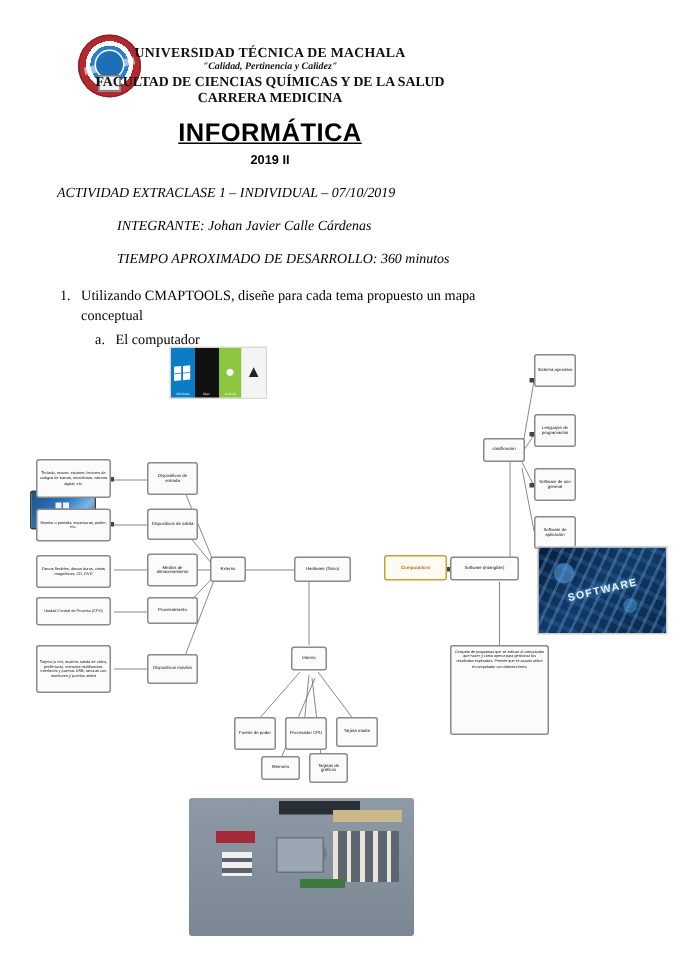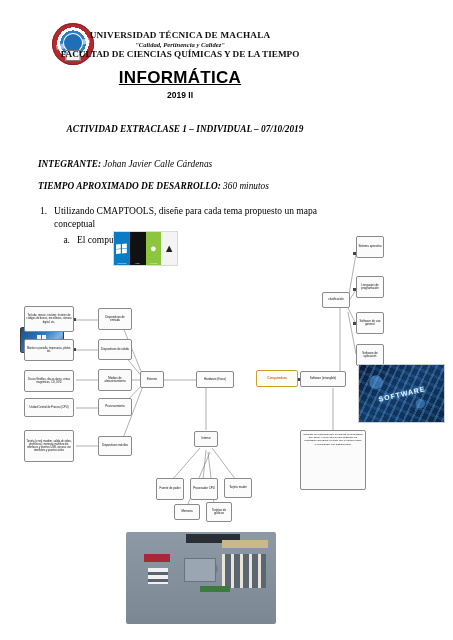--- a/index.html
+++ b/index.html
@@ -34,23 +34,23 @@
   .head-lines{position:absolute;left:0;right:0;top:30px;text-align:center;}
   .h-univ{font-weight:bold;font-size:9.2px;letter-spacing:.2px;color:#111;}
   .h-lema{font-weight:bold;font-style:italic;font-size:6.6px;color:#111;margin-top:1px;}
   .h-fac{font-weight:bold;font-size:9.2px;color:#111;margin-top:1px;}
   .h-car{font-weight:bold;font-size:9.2px;color:#111;margin-top:1px;}
   .h-mat{font-family:"Liberation Sans",sans-serif;font-weight:bold;font-size:17px;margin-top:9px;letter-spacing:.3px;text-decoration:underline;}
   .h-per{font-family:"Liberation Sans",sans-serif;font-weight:bold;font-size:8.5px;margin-top:2px;}
 
   
   .body{position:absolute;left:38px;right:28px;top:124px;}
-  .activity{text-align:center;font-weight:bold;font-style:italic;font-size:9.3px;margin-bottom:24px;}
+  .activity{text-align:left;font-weight:normal;font-style:italic;font-size:9.3px;margin-bottom:11px;}
   .para{font-size:9.3px;line-height:13px;margin-bottom:9px;text-align:left;}
-  .para b{font-weight:bold;font-style:italic;}
+  .para b{font-weight:normal;font-style:italic;margin-left:40px;}
   .para i{font-style:italic;}
   .list{margin:12px 0 0 0;padding:0;list-style:none;font-size:9.5px;}
   .li1{display:flex;gap:7px;line-height:13px;}
   .li1 .num{width:10px;text-align:right;}
   .li2{display:flex;gap:7px;margin-left:23px;margin-top:3px;line-height:13px;}
   .li2 .num{width:9px;text-align:right;}
 
   
   .map{position:absolute;left:0;top:232px;width:453px;height:310px;}
   .map svg{position:absolute;left:0;top:0;}
@@ -135,21 +135,22 @@
 
   <div class="header">
     <div class="crest">
       <div class="band"></div>
       <div class="inner"></div>
       <div class="book"></div>
     </div>
     <div class="head-lines">
       <div class="h-univ">UNIVERSIDAD TÉCNICA DE MACHALA</div>
       <div class="h-lema">"Calidad, Pertinencia y Calidez"</div>
-      <div class="h-fac">FACULTAD DE CIENCIAS QUÍMICAS Y DE LA TIEMPO</div>
+      <div class="h-fac">FACULTAD DE CIENCIAS QUÍMICAS Y DE LA SALUD</div>
+      <div class="h-car">CARRERA MEDICINA</div>
       <div class="h-mat">INFORMÁTICA</div>
       <div class="h-per">2019 II</div>
     </div>
   </div>
 
   <div class="body">
     <div class="activity">ACTIVIDAD EXTRACLASE 1 – INDIVIDUAL – 07/10/2019</div>
 
     <div class="para">
       <b>INTEGRANTE:</b>

